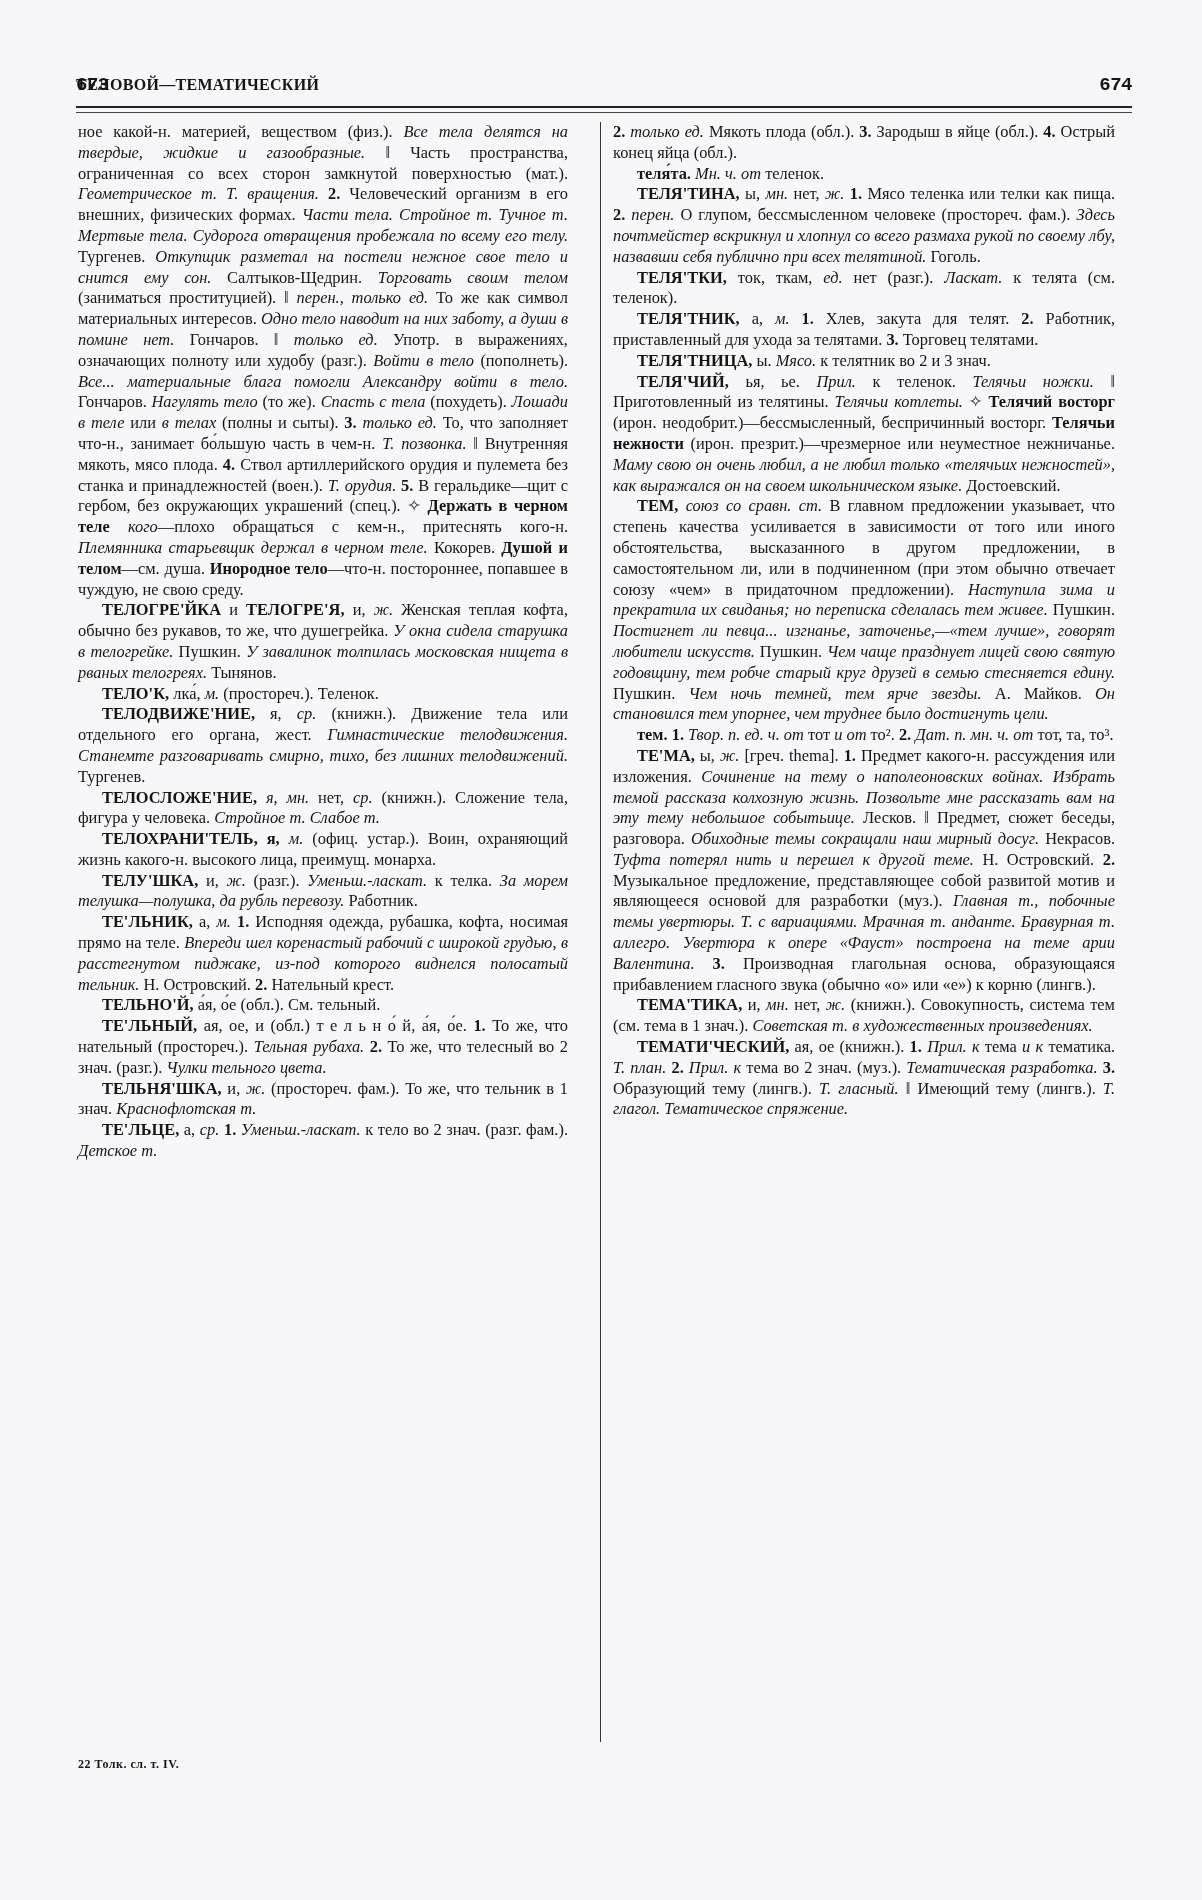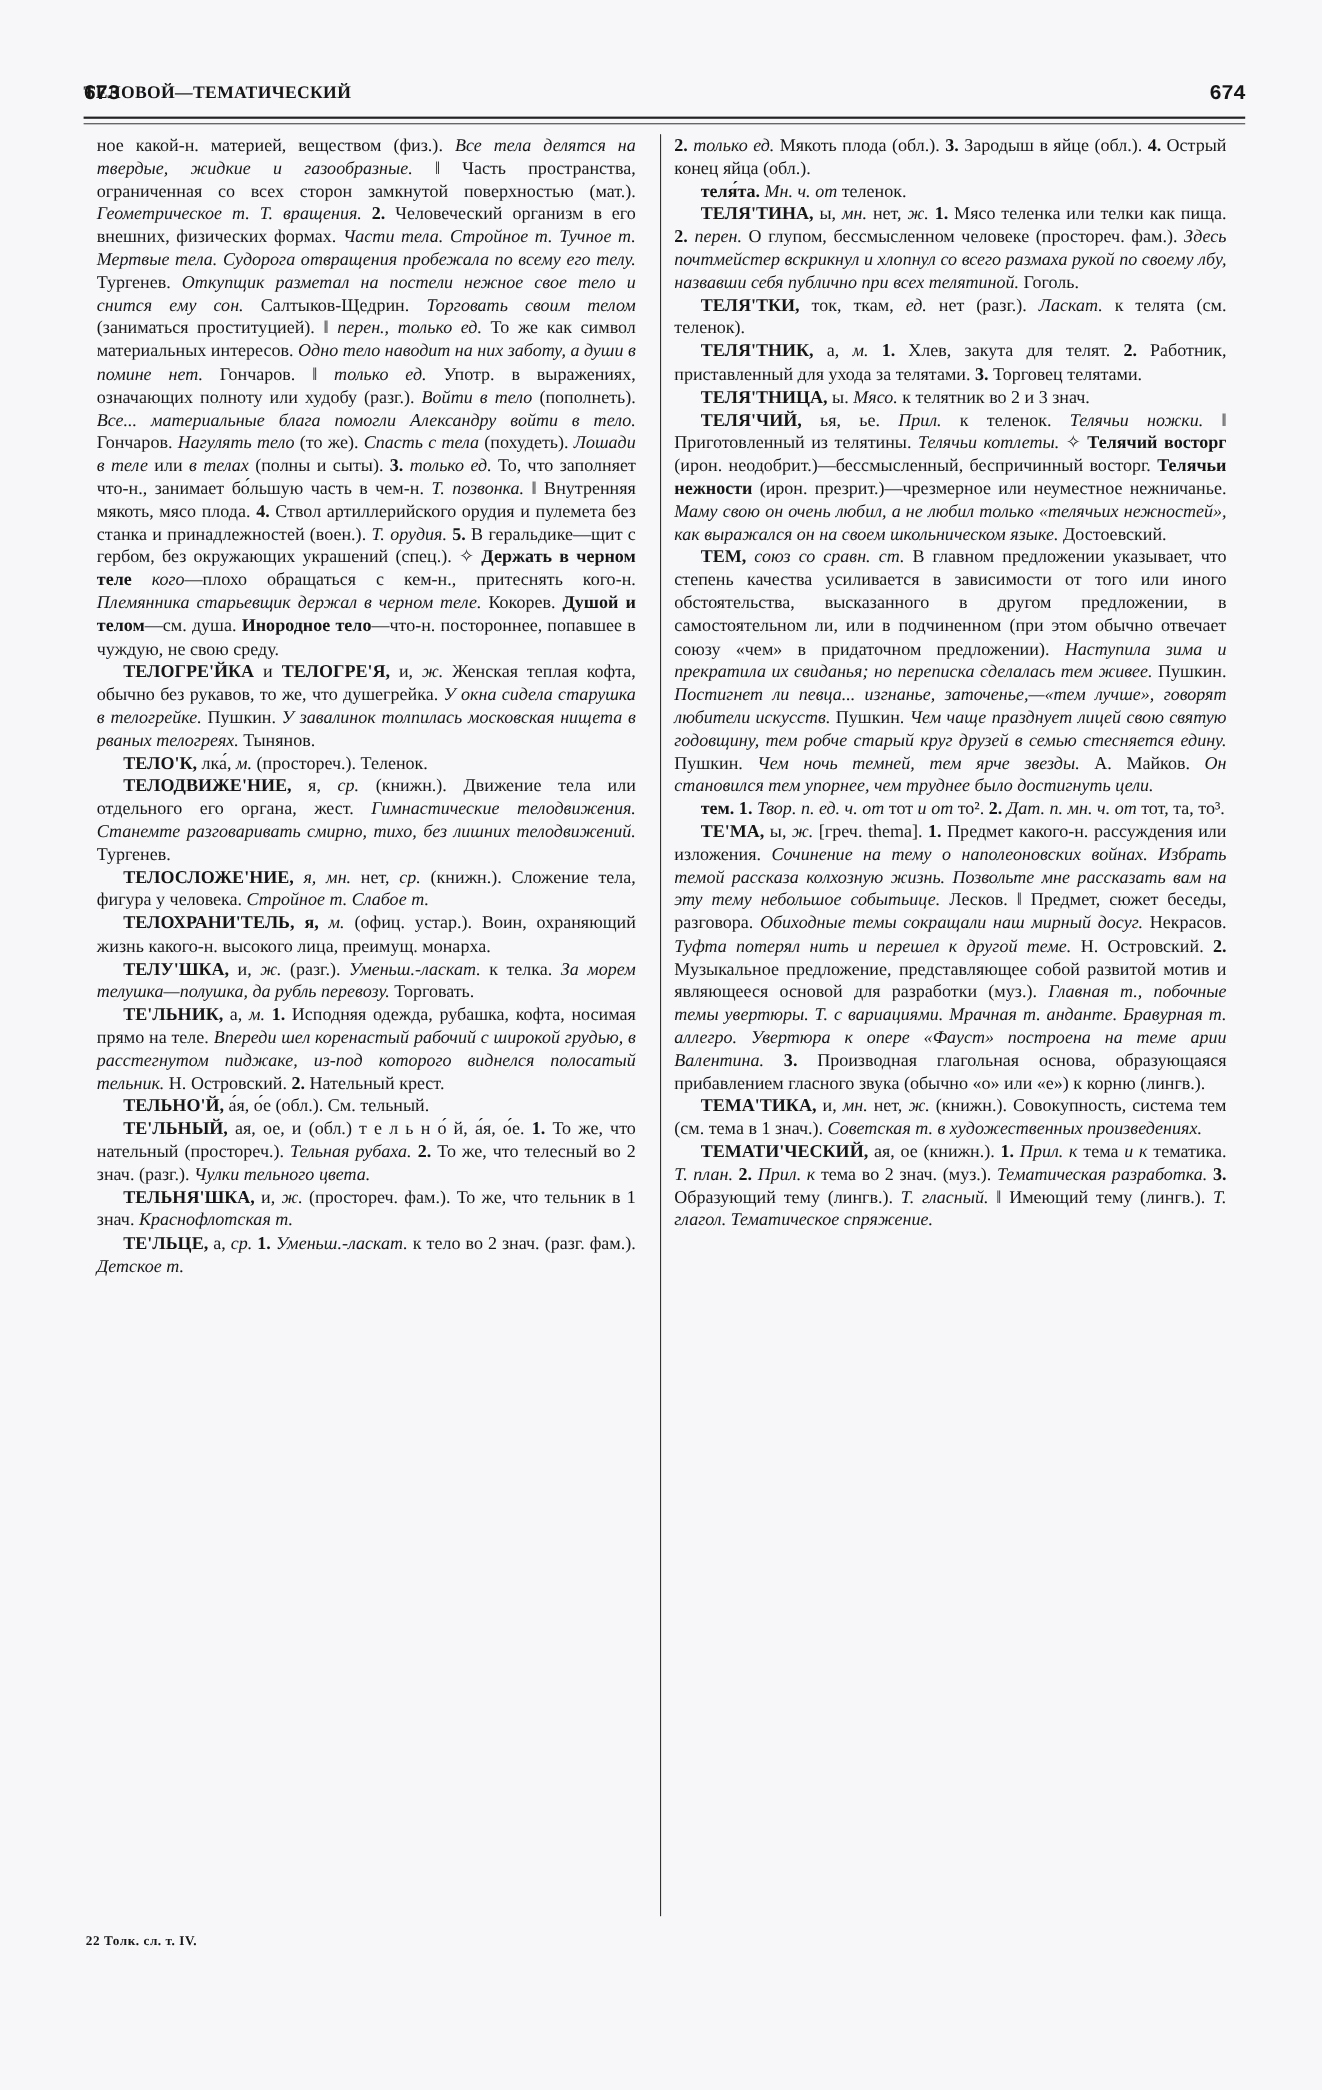--- a/index.html
+++ b/index.html
@@ -14,21 +14,21 @@
   .pnum { position: absolute; top: 0; font-family: Liberation Mono, monospace; font-weight: bold; font-size: 19px; letter-spacing: -0.5px; }
   .pnum.left { left: 0; }
   .pnum.right { right: 0; }
   .running { position: absolute; left: 0; right: 0; top: 2px; text-align: left; font-family: "Liberation Serif", serif; font-weight: bold; font-size: 16px; letter-spacing: 0.3px; }
   .rule { position: absolute; left: 76px; top: 106px; width: 1056px; height: 4px; border-top: 2px solid #222; border-bottom: 1px solid #444; }
   .col {
     position: absolute; top: 122px; width: 490px;
     font-size: 16.4px; line-height: 20.8px; text-align: justify;
     font-family: "Liberation Serif", serif;
   }
-  .col.left { left: 88px; }
+  .col.left { left: 78px; }
   .col.right { left: 613px; width: 502px; }
   .divider { position: absolute; left: 600px; top: 122px; width: 0; height: 1620px; border-left: 1.5px solid #333; }
   .entry { margin: 0; hyphens: manual; }
   .entry.head { text-indent: 24px; }
   .entry.cont { text-indent: 0; }
   .i { font-style: italic; }
   .b { font-weight: bold; }
   .footer { position: absolute; left: 78px; top: 1757px; font-family: "Liberation Serif", serif; font-weight: bold; font-size: 12px; letter-spacing: 0.5px; }
 </style>
 </head>
@@ -41,21 +41,21 @@
 </div>
 <div class="rule"></div>
 
 <div class="col left" id="col-left">
     <p class="entry cont"><span>ное какой-н. материей, веществом (физ.). </span><span class="i">Все тела делятся на твердые, жидкие и газообразные.</span><span> ‖ Часть пространства, ограниченная со всех сторон замкнутой поверхностью (мат.). </span><span class="i">Геометрическое т. Т. вращения.</span><span class="b"> 2.</span><span> Человеческий организм в его внешних, физических формах. </span><span class="i">Части тела. Стройное т. Тучное т. Мертвые тела. Судорога отвращения пробежала по всему его телу.</span><span> Тургенев. </span><span class="i">Откупщик разметал на постели нежное свое тело и снится ему сон.</span><span> Салтыков-Щедрин. </span><span class="i">Торговать своим телом</span><span> (заниматься проституцией). ‖ </span><span class="i">перен., только ед.</span><span> То же как символ материальных интересов. </span><span class="i">Одно тело наводит на них заботу, а души в помине нет.</span><span> Гончаров. ‖ </span><span class="i">только ед.</span><span> Употр. в выражениях, означающих полноту или худобу (разг.). </span><span class="i">Войти в тело</span><span> (пополнеть). </span><span class="i">Все... материальные блага помогли Александру войти в тело.</span><span> Гончаров. </span><span class="i">Нагулять тело</span><span> (то же). </span><span class="i">Спасть с тела</span><span> (похудеть). </span><span class="i">Лошади в теле</span><span> или </span><span class="i">в телах</span><span> (полны и сыты). </span><span class="b">3.</span><span class="i"> только ед.</span><span> То, что заполняет что-н., занимает бо́льшую часть в чем-н. </span><span class="i">Т. позвонка.</span><span> ‖ Внутренняя мякоть, мясо плода. </span><span class="b">4.</span><span> Ствол артиллерийского орудия и пулемета без станка и принадлежностей (воен.). </span><span class="i">Т. орудия.</span><span class="b"> 5.</span><span> В геральдике—щит с гербом, без окружающих украшений (спец.). ✧ </span><span class="b">Держать в черном теле</span><span class="i"> кого</span><span>—плохо обращаться с кем-н., притеснять кого-н. </span><span class="i">Племянника старьевщик держал в черном теле.</span><span> Кокорев. </span><span class="b">Душой и телом</span><span>—см. душа. </span><span class="b">Инородное тело</span><span>—что-н. постороннее, попавшее в чуждую, не свою среду.</span></p>
     <p class="entry head"><span class="b">ТЕЛОГРЕ'ЙКА</span><span> и </span><span class="b">ТЕЛОГРЕ'Я,</span><span> и, </span><span class="i">ж.</span><span> Женская теплая кофта, обычно без рукавов, то же, что душегрейка. </span><span class="i">У окна сидела старушка в телогрейке.</span><span> Пушкин. </span><span class="i">У завалинок толпилась московская нищета в рваных телогреях.</span><span> Тынянов.</span></p>
     <p class="entry head"><span class="b">ТЕЛО'К,</span><span> лка́, </span><span class="i">м.</span><span> (простореч.). Теленок.</span></p>
     <p class="entry head"><span class="b">ТЕЛОДВИЖЕ'НИЕ,</span><span> я, </span><span class="i">ср.</span><span> (книжн.). Движение тела или отдельного его органа, жест. </span><span class="i">Гимнастические телодвижения. Станемте разговаривать смирно, тихо, без лишних телодвижений.</span><span> Тургенев.</span></p>
     <p class="entry head"><span class="b">ТЕЛОСЛОЖЕ'НИЕ,</span><span class="i"> я, мн.</span><span> нет, </span><span class="i">ср.</span><span> (книжн.). Сложение тела, фигура у человека. </span><span class="i">Стройное т. Слабое т.</span></p>
     <p class="entry head"><span class="b">ТЕЛОХРАНИ'ТЕЛЬ, я,</span><span class="i"> м.</span><span> (офиц. устар.). Воин, охраняющий жизнь какого-н. высокого лица, преимущ. монарха.</span></p>
-    <p class="entry head"><span class="b">ТЕЛУ'ШКА,</span><span> и, </span><span class="i">ж.</span><span> (разг.). </span><span class="i">Уменьш.-ласкат.</span><span> к телка. </span><span class="i">За морем телушка—полушка, да рубль перевозу.</span><span> Торговать.</span></p>
+    <p class="entry head"><span class="b">ТЕЛУ'ШКА,</span><span> и, </span><span class="i">ж.</span><span> (разг.). </span><span class="i">Уменьш.-ласкат.</span><span> к телка. </span><span class="i">За морем телушка—полушка, да рубль перевозу.</span><span> Работник.</span></p>
     <p class="entry head"><span class="b">ТЕ'ЛЬНИК,</span><span> а, </span><span class="i">м.</span><span class="b"> 1.</span><span> Исподняя одежда, рубашка, кофта, носимая прямо на теле. </span><span class="i">Впереди шел коренастый рабочий с широкой грудью, в расстегнутом пиджаке, из-под которого виднелся полосатый тельник.</span><span> Н. Островский. </span><span class="b">2.</span><span> Нательный крест.</span></p>
     <p class="entry head"><span class="b">ТЕЛЬНО'Й,</span><span> а́я, о́е (обл.). См. тельный.</span></p>
     <p class="entry head"><span class="b">ТЕ'ЛЬНЫЙ,</span><span> ая, ое, и (обл.) т е л ь н о́ й, а́я, о́е. </span><span class="b">1.</span><span> То же, что нательный (простореч.). </span><span class="i">Тельная рубаха.</span><span class="b"> 2.</span><span> То же, что телесный во 2 знач. (разг.). </span><span class="i">Чулки тельного цвета.</span></p>
     <p class="entry head"><span class="b">ТЕЛЬНЯ'ШКА,</span><span> и, </span><span class="i">ж.</span><span> (простореч. фам.). То же, что тельник в 1 знач. </span><span class="i">Краснофлотская т.</span></p>
     <p class="entry head"><span class="b">ТЕ'ЛЬЦЕ,</span><span> а, </span><span class="i">ср.</span><span class="b"> 1.</span><span class="i"> Уменьш.-ласкат.</span><span> к тело во 2 знач. (разг. фам.). </span><span class="i">Детское т.</span></p>
   </div>
 <div class="divider"></div>
 <div class="col right" id="col-right">
     <p class="entry cont"><span class="b">2.</span><span class="i"> только ед.</span><span> Мякоть плода (обл.). </span><span class="b">3.</span><span> Зародыш в яйце (обл.). </span><span class="b">4.</span><span> Острый конец яйца (обл.).</span></p>
     <p class="entry head"><span class="b">теля́та.</span><span class="i"> Мн. ч. от</span><span> теленок.</span></p>

